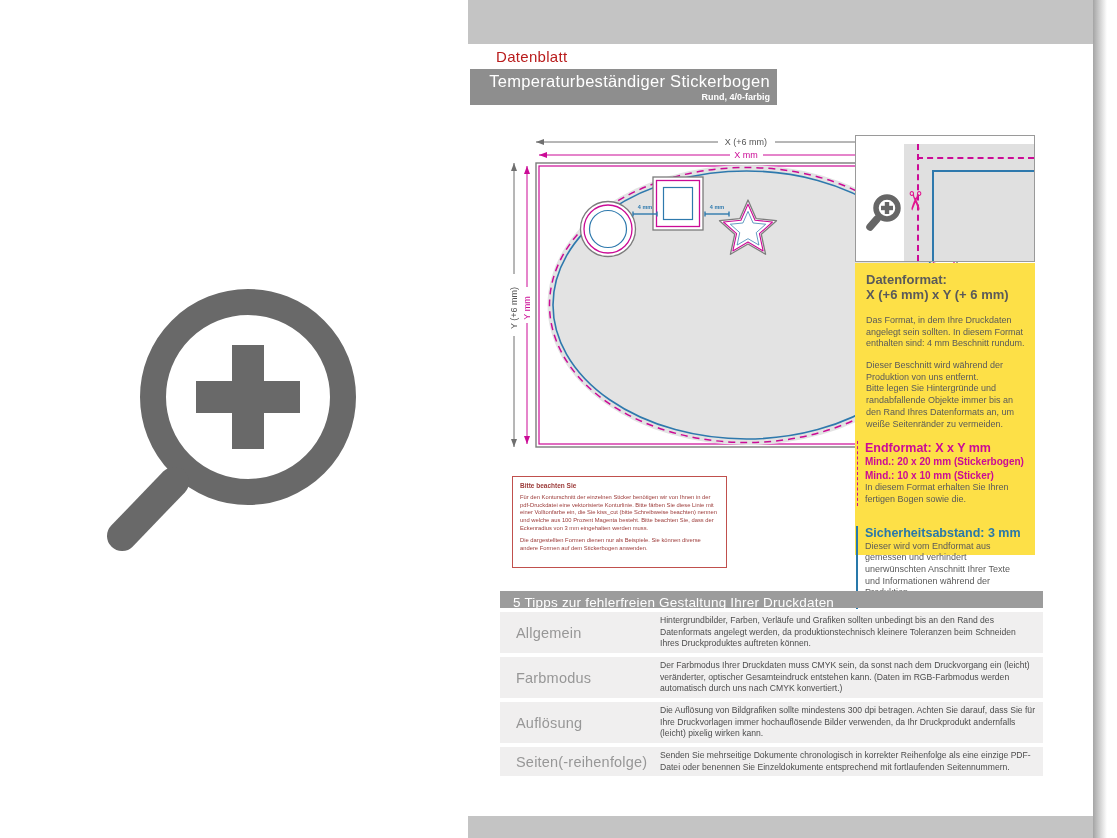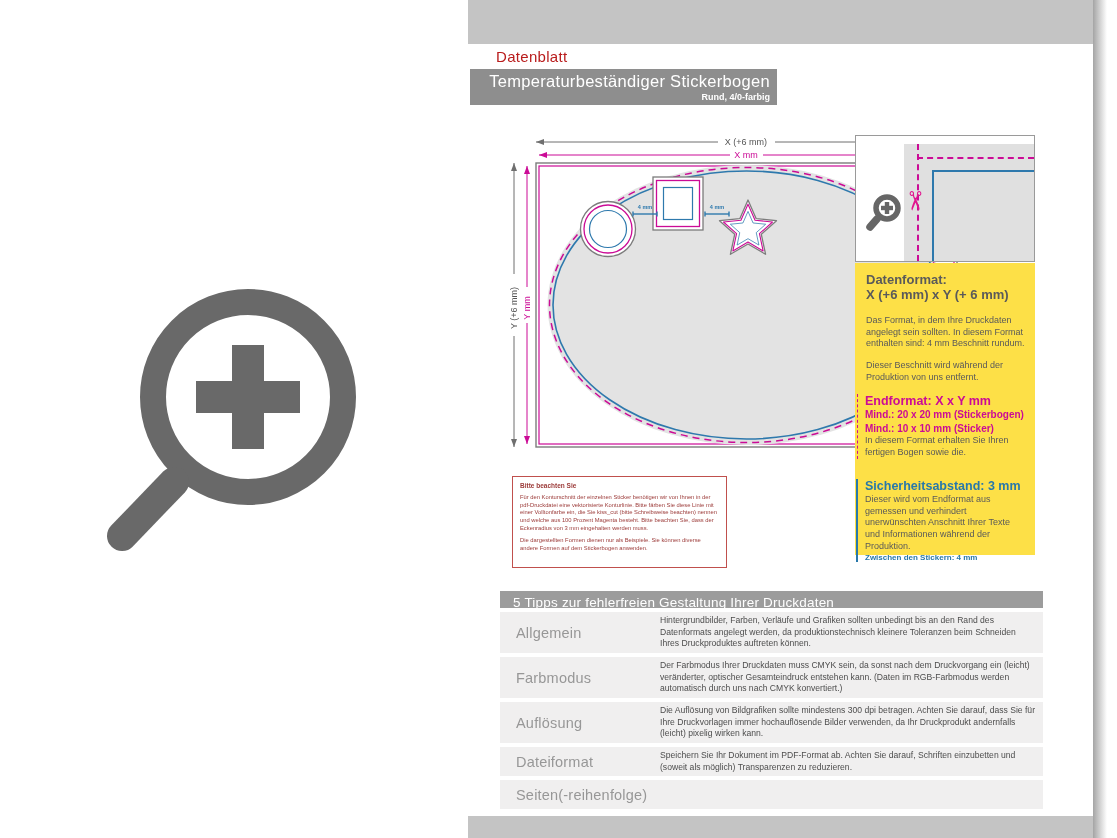--- a/index.html
+++ b/index.html
@@ -191,20 +191,21 @@
       <div class="blue-h"></div>
       <span class="scissors">✂</span>
     </div>
   </div>
 
   <div class="info-panel abs">
     <div class="h1">Datenformat:</div>
     <div class="h2">X (+6 mm) x Y (+ 6 mm)</div>
     <div class="body">Das Format, in dem Ihre Druckdaten angelegt sein sollten. In diesem Format enthalten sind: 4 mm Beschnitt rundum.</div>
     <div class="body blk">Dieser Beschnitt wird während der Produktion von uns entfernt.</div>
+    <div class="body">Bitte legen Sie Hintergründe und randabfallende Objekte immer bis an den Rand Ihres Datenformats an, um weiße Seitenränder zu vermeiden.</div>
 
     <div class="blk-end">
       <div class="eh">Endformat: X x Y mm</div>
       <div class="em">Mind.: 20 x 20 mm (Stickerbogen)</div>
       <div class="em">Mind.: 10 x 10 mm (Sticker)</div>
       <div class="body">In diesem Format erhalten Sie Ihren fertigen Bogen sowie die.</div>
     </div>
 
     <div class="blk-sich">
       <div class="sh">Sicherheitsabstand: 3 mm</div>
@@ -228,25 +229,22 @@
           <span>Der Farbmodus Ihrer Druckdaten muss CMYK sein, da sonst nach dem Druckvorgang ein (leicht) veränderter, optischer Gesamteindruck entstehen kann. (Daten im RGB-Farbmodus werden automatisch durch uns nach CMYK konvertiert.)</span>
         </div>
     </div>
     <div class="tip-row tall">
       <div class="tip-label">Auflösung</div>
       <div class="tip-body">
           <span>Die Auflösung von Bildgrafiken sollte mindestens 300 dpi betragen. Achten Sie darauf, dass Sie für Ihre Druckvorlagen immer hochauflösende Bilder verwenden, da Ihr Druckprodukt andernfalls (leicht) pixelig wirken kann.</span>
         </div>
     </div>
     <div class="tip-row short">
-      <div class="tip-label">Dateiformat</div>
-      <div class="tip-body">
-          <span>Speichern Sie Ihr Dokument im PDF-Format ab. Achten Sie darauf, Schriften einzubetten und (soweit als möglich) Transparenzen zu reduzieren.</span>
-        </div>
-    </div>
-    <div class="tip-row short">
       <div class="tip-label">Seiten(-reihenfolge)</div>
+      <div class="tip-body">
+          <span>Senden Sie mehrseitige Dokumente chronologisch in korrekter Reihenfolge als eine einzige PDF-Datei oder benennen Sie Einzeldokumente entsprechend mit fortlaufenden Seitennummern.</span>
+        </div>
     </div>
   </div>
 
 </div>
 
 <div class="page-shadow abs"></div>
 
 </body></html>

